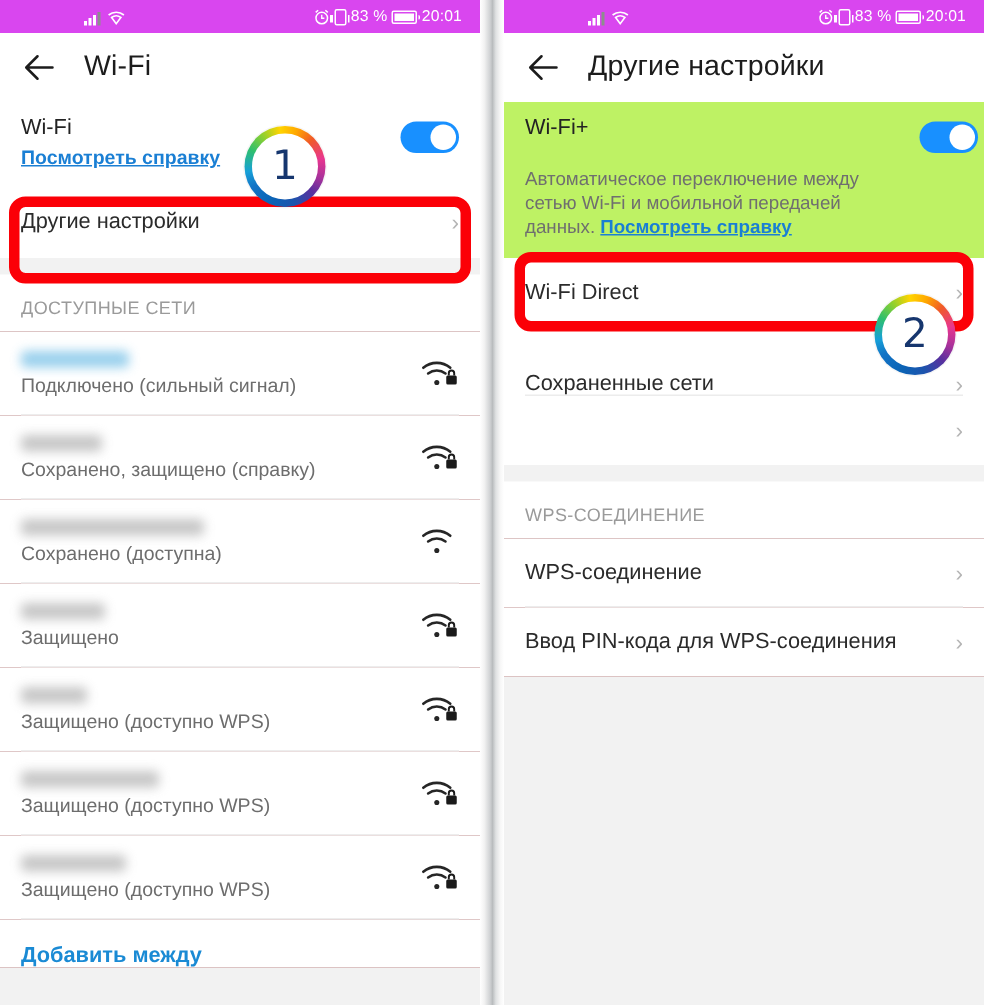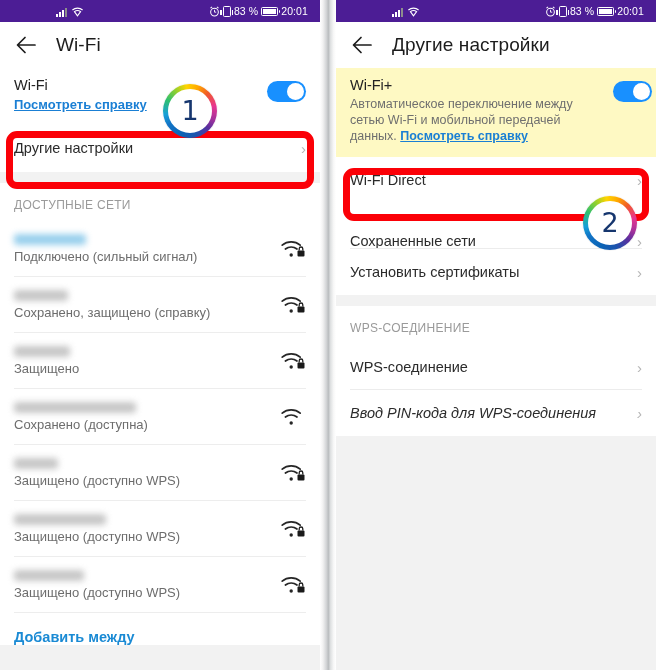--- a/index.html
+++ b/index.html
@@ -32,21 +32,21 @@
     width: 16px;
     height: 670px;
     background: linear-gradient(to right,
       #ffffff 0%, #f2f2f2 18%, #cfd1d3 42%, #b9bcbe 52%,
       #dfe1e2 66%, #f7f7f7 85%, #ffffff 100%);
   }
 
   
   .statusbar {
     height: 22px;
-    background: #4c1d95;
+    background: #d946ef;
     color: #ffffff;
     display: flex;
     align-items: center;
     font-size: 10px;
     position: relative;
     text-align: center;
   }
   .sb-left {
     position: absolute;
     left: 56px;
@@ -239,28 +239,28 @@
   }
   .ssid-blur.connected { background: #7fc4e8; opacity: 0.8; }
   .net-status { font-size: 13px; color: #6d6d6d; }
   .net-icon { margin-left: auto; width: 26px; height: 22px; flex: none; }
 
   
   .wifiplus {
     display: flex;
     align-items: flex-start;
     padding: 9px 4px 12px 14px;
-    background: #fef9c3;
+    background: #bef264;
   }
   .wifiplus .texts { width: 232px; }
   .wifiplus .desc {
     font-size: 12.5px;
     color: #6f6f6f;
     line-height: 16px;
-    margin-top: 2px;
+    margin-top: 17px;
   }
   .wifiplus .desc .link { font-size: 12.5px; }
 
   
   .redbox {
     position: absolute;
     border: 7px solid #fb0007;
     border-radius: 11px;
     box-sizing: border-box;
     pointer-events: none;
@@ -405,42 +405,42 @@
             <path d="M5.4 11 A9.6 9.6 0 0 1 17 11" fill="none" stroke="#262626" stroke-width="1.7" stroke-linecap="round"></path>
             <circle cx="11.2" cy="17" r="1.7" fill="#262626"></circle>
             <rect x="17.5" y="12.4" width="7" height="6" rx="1" fill="#1a1a1a"></rect>
             <path d="M19.2 12.4 v-1.6 a1.8 1.8 0 0 1 3.6 0 v1.6" fill="none" stroke="#1a1a1a" stroke-width="1.3"></path>
           </svg>
           <span class="sep"></span>
         </div>
 
         <div class="net">
           <div class="ntexts">
+            <div class="ssid-blur" style="width:122px"></div>
+            <div class="net-status">Сохранено (доступна)</div>
+          </div>
+          <svg class="net-icon" viewBox="0 0 26 22">
+            <path d="M2.2 7.2 A14 14 0 0 1 20.2 7.2" fill="none" stroke="#262626" stroke-width="1.7" stroke-linecap="round"></path>
+            <path d="M5.4 11 A9.6 9.6 0 0 1 17 11" fill="none" stroke="#262626" stroke-width="1.7" stroke-linecap="round"></path>
+            <circle cx="11.2" cy="17" r="1.7" fill="#262626"></circle>
+          </svg>
+          <span class="sep"></span>
+        </div>
+
+        <div class="net">
+          <div class="ntexts">
             <div class="ssid-blur" style="width:56px"></div>
             <div class="net-status">Защищено</div>
           </div>
           <svg class="net-icon" viewBox="0 0 26 22">
             <path d="M2.2 7.2 A14 14 0 0 1 20.2 7.2" fill="none" stroke="#262626" stroke-width="1.7" stroke-linecap="round"></path>
             <path d="M5.4 11 A9.6 9.6 0 0 1 17 11" fill="none" stroke="#262626" stroke-width="1.7" stroke-linecap="round"></path>
             <circle cx="11.2" cy="17" r="1.7" fill="#262626"></circle>
             <rect x="17.5" y="12.4" width="7" height="6" rx="1" fill="#1a1a1a"></rect>
             <path d="M19.2 12.4 v-1.6 a1.8 1.8 0 0 1 3.6 0 v1.6" fill="none" stroke="#1a1a1a" stroke-width="1.3"></path>
-          </svg>
-          <span class="sep"></span>
-        </div>
-
-        <div class="net">
-          <div class="ntexts">
-            <div class="ssid-blur" style="width:122px"></div>
-            <div class="net-status">Сохранено (доступна)</div>
-          </div>
-          <svg class="net-icon" viewBox="0 0 26 22">
-            <path d="M2.2 7.2 A14 14 0 0 1 20.2 7.2" fill="none" stroke="#262626" stroke-width="1.7" stroke-linecap="round"></path>
-            <path d="M5.4 11 A9.6 9.6 0 0 1 17 11" fill="none" stroke="#262626" stroke-width="1.7" stroke-linecap="round"></path>
-            <circle cx="11.2" cy="17" r="1.7" fill="#262626"></circle>
           </svg>
           <span class="sep"></span>
         </div>
 
         <div class="net">
           <div class="ntexts">
             <div class="ssid-blur" style="width:44px"></div>
             <div class="net-status">Защищено (доступно WPS)</div>
           </div>
           <svg class="net-icon" viewBox="0 0 26 22">
@@ -549,36 +549,35 @@
         <div class="row" style="height:46px;">
           <span class="row-title">Wi-Fi Direct</span>
           <span class="chev">›</span>
         </div>
         <div class="row" style="height:46px;align-items:flex-end;">
           <span class="row-title">Сохраненные сети</span>
           <span class="chev">›</span>
           <span class="sep"></span>
         </div>
         <div class="row" style="height:46px;">
-          <span class="row-title">Установить сертификаты</span>
           <span class="chev">›</span>
         </div>
       </div>
 
       <div class="grey-gap"></div>
 
       <div class="section-head">WPS-СОЕДИНЕНИЕ</div>
 
       <div class="card">
         <div class="row" style="height:46px;">
           <span class="row-title">WPS-соединение</span>
           <span class="chev">›</span>
           <span class="sep"></span>
         </div>
-        <div class="row" style="height:46px;font-style:italic;">
+        <div class="row" style="height:46px;">
           <span class="row-title">Ввод PIN-кода для WPS-соединения</span>
           <span class="chev">›</span>
         </div>
       </div>
     </div>
 
     <div class="redbox" style="left:7px; top:168px; width:306px; height:53px;"></div>
 
     <div class="badge" style="left:247px; top:196px;">
       <span class="num">2</span>

